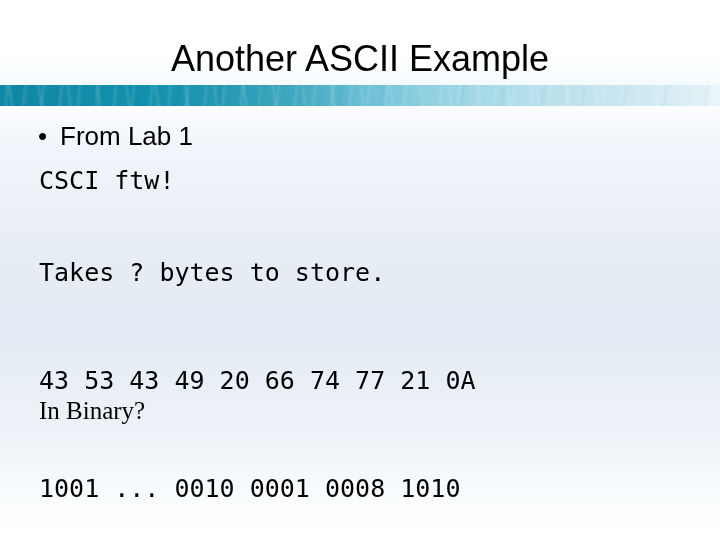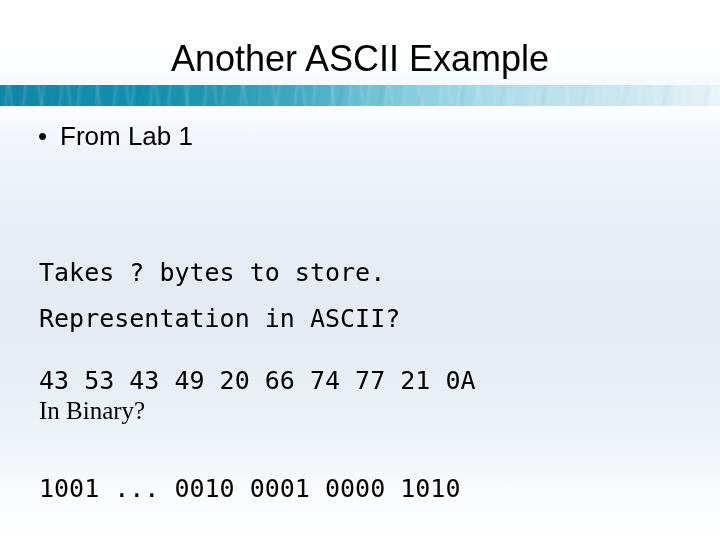--- a/index.html
+++ b/index.html
@@ -194,20 +194,20 @@
     <div class="ripple" id="ripple-c"></div>
     <div class="ripple" id="ripple-fade"></div>
   </div>
 
   <div id="content">
 
     <div class="line-bullet">
       <span class="bullet-dot">•</span><span>From Lab 1</span>
     </div>
 
+    <div class="mono" id="line-csci" style="top: 60px;">CSCI ftw!</div>
     <div class="mono" id="line-takes" style="top: 152px; text-align: center;">Takes ? bytes to store.</div>
-    <div class="mono" id="line-repr" style="top: 198px;">Representation in ASCII?</div>
     <div class="mono" id="line-hex" style="top: 260px;">43 53 43 49 20 66 74 77 21 0A</div>
     <div class="mono" id="line-binq" style="top: 290px; font-family: Liberation Serif, serif;">In Binary?</div>
-    <div class="mono" id="line-bin2" style="top: 368px;">1001 ... 0010 0001 0000 1010</div>
+    <div class="mono" id="line-bin2" style="top: 368px;">1001 ... 0010 0001 0008 1010</div>
 
   </div>
 </div>
 
 </body></html>

